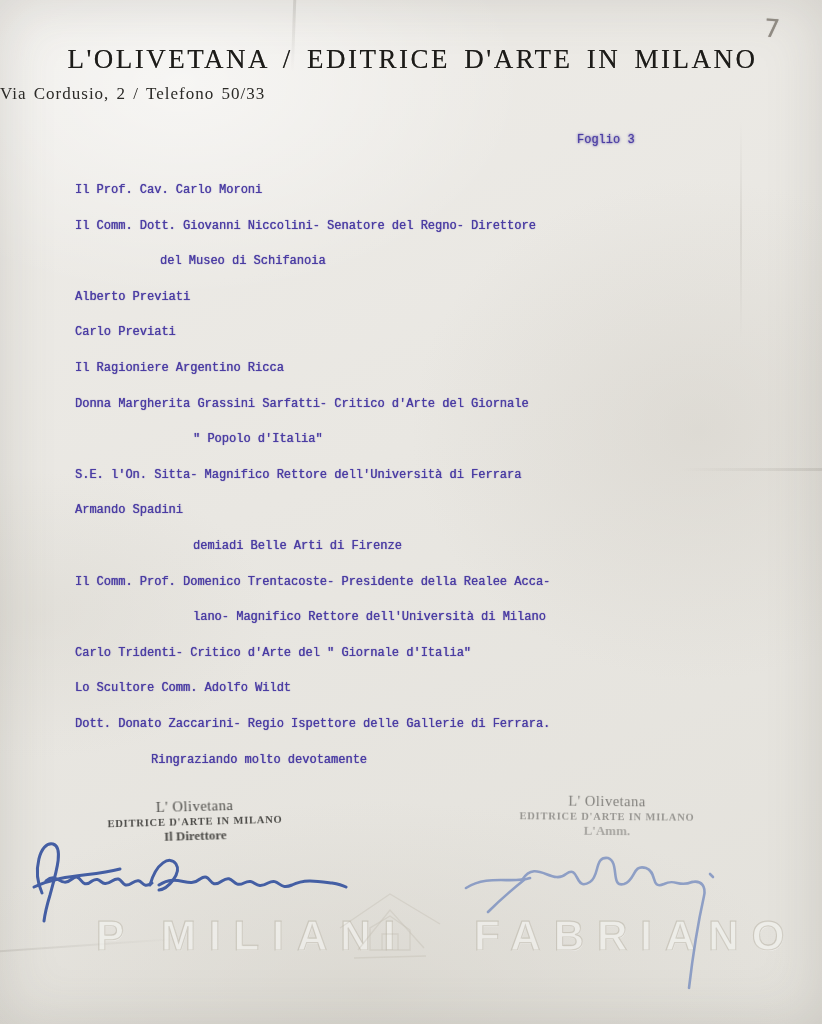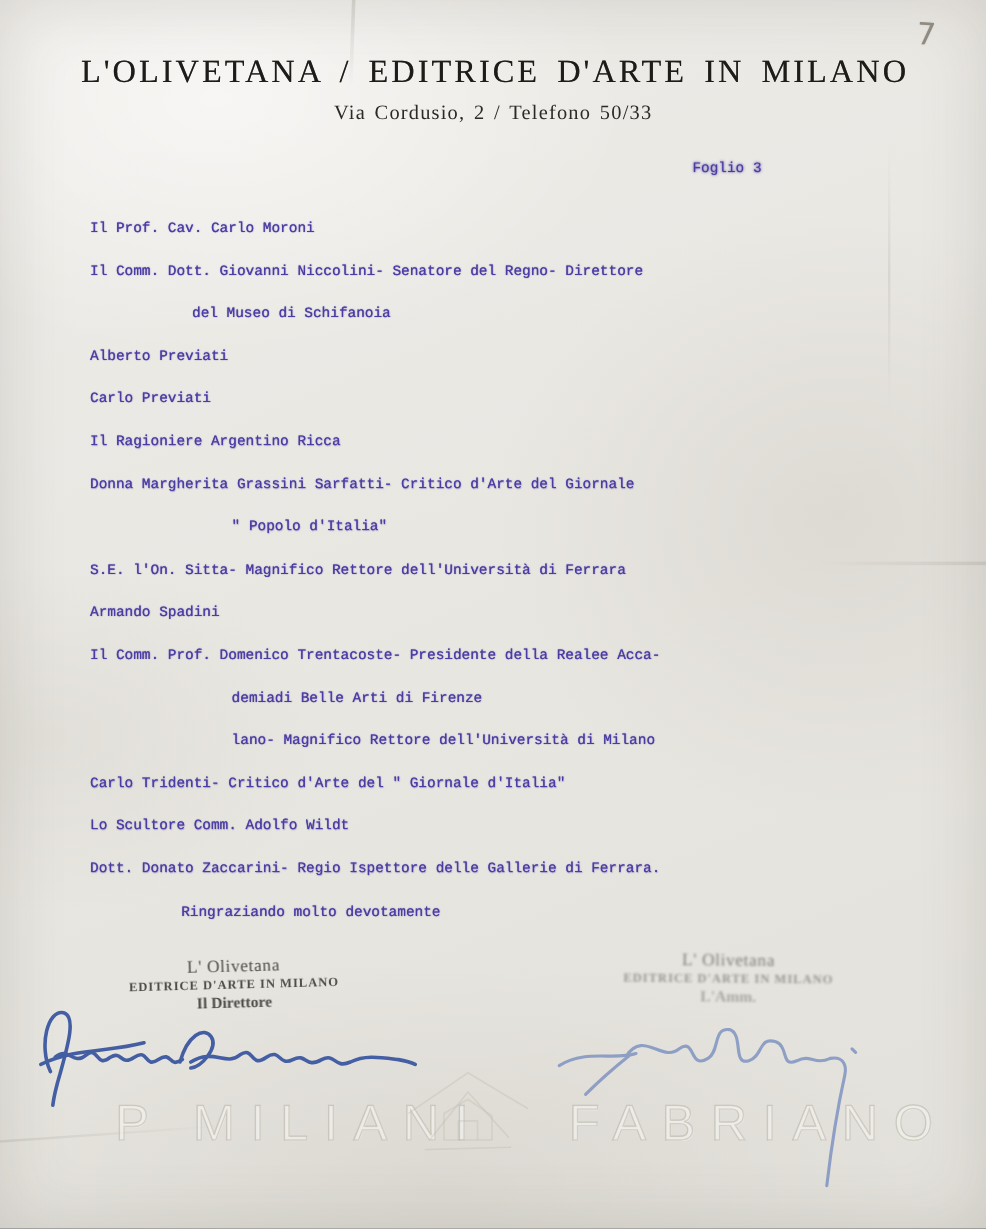--- a/index.html
+++ b/index.html
@@ -27,21 +27,21 @@
   .crease.c4{left:740px; top:120px; width:2px; height:220px;
     background:linear-gradient(rgba(110,105,95,0), rgba(110,105,95,.12), rgba(110,105,95,0));}
 
   
   .lh-title{
     position:absolute; top:44px; left:3px; right:0; text-align:center;
     font-size:27px; letter-spacing:2.5px; word-spacing:5px; color:#1d1c19;
     text-shadow:0 0 .5px rgba(29,28,25,.6);
   }
   .lh-address{
-    position:absolute; top:84px; left:0; right:0; text-align:center;
+    position:absolute; top:84px; left:0; right:0; text-align:left;
     font-size:17px; letter-spacing:1px; word-spacing:2px; color:#2b2a27;
   }
 
   
   .tw{
     font-family:Liberation Mono, monospace; font-size:12px; color:#4a3ca3;
     text-shadow:0 0 .7px rgba(74,60,163,.85), .4px .4px 1px rgba(74,60,163,.4);
     white-space:pre;
   }
   .folio{position:absolute; left:577px; top:133px;
@@ -65,21 +65,21 @@
   .stamp-right .s3{opacity:.6;}
 
   
   .sig{position:absolute;}
   .sig-left{left:28px; top:833px; width:324px; height:90px;}
   .sig-right{left:462px; top:840px; width:282px; height:155px;}
 
   
   .wm-word{
     position:absolute; top:912px; font-family:"Liberation Sans", sans-serif;
-    font-size:42px; font-weight:normal; letter-spacing:13px;
+    font-size:42px; font-weight:bold; letter-spacing:13px;
     color:rgba(229,227,221,.25); -webkit-text-stroke:1.1px rgba(182,176,161,.5);
     text-shadow:.5px .5px 0 rgba(255,255,255,.5);
   }
   .wm-left{left:96px;}
   .wm-right{left:474px;}
   .wm-emblem{position:absolute; left:330px; top:888px; opacity:.55;}
 
   
   .pencil{
     position:absolute; left:764px; top:14px; font-family:"DejaVu Sans", sans-serif;
@@ -108,22 +108,22 @@
     <div class="tw tw-line">Il Prof. Cav. Carlo Moroni</div>
     <div class="tw tw-line">Il Comm. Dott. Giovanni Niccolini- Senatore del Regno- Direttore</div>
     <div class="tw tw-line ind-a">del Museo di Schifanoia</div>
     <div class="tw tw-line">Alberto Previati</div>
     <div class="tw tw-line">Carlo Previati</div>
     <div class="tw tw-line">Il Ragioniere Argentino Ricca</div>
     <div class="tw tw-line">Donna Margherita Grassini Sarfatti- Critico d'Arte del Giornale</div>
     <div class="tw tw-line ind-b">" Popolo d'Italia"</div>
     <div class="tw tw-line">S.E. l'On. Sitta- Magnifico Rettore dell'Università di Ferrara</div>
     <div class="tw tw-line">Armando Spadini</div>
+    <div class="tw tw-line ind-b">demiadi Belle Arti di Firenze</div>
     <div class="tw tw-line">Il Comm. Prof. Domenico Trentacoste- Presidente della Realee Acca-</div>
-    <div class="tw tw-line ind-b">demiadi Belle Arti di Firenze</div>
     <div class="tw tw-line ind-b">lano- Magnifico Rettore dell'Università di Milano</div>
     <div class="tw tw-line">Carlo Tridenti- Critico d'Arte del " Giornale d'Italia"</div>
     <div class="tw tw-line">Lo Scultore Comm. Adolfo Wildt</div>
     <div class="tw tw-line">Dott. Donato Zaccarini- Regio Ispettore delle Gallerie di Ferrara.</div>
     <div class="tw tw-line ind-c">Ringraziando molto devotamente</div>
   </div>
 
   <div class="wm-word wm-left">P MILIANI</div>
   <svg class="wm-emblem" width="120" height="80" viewBox="0 0 120 80">
     <g fill="none" stroke="rgba(182,176,161,.5)" stroke-width="1.4">

